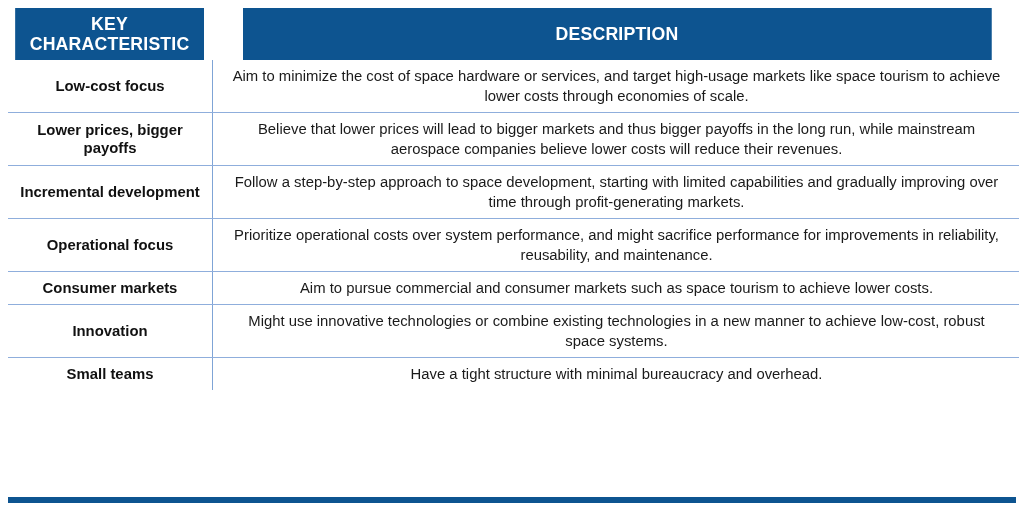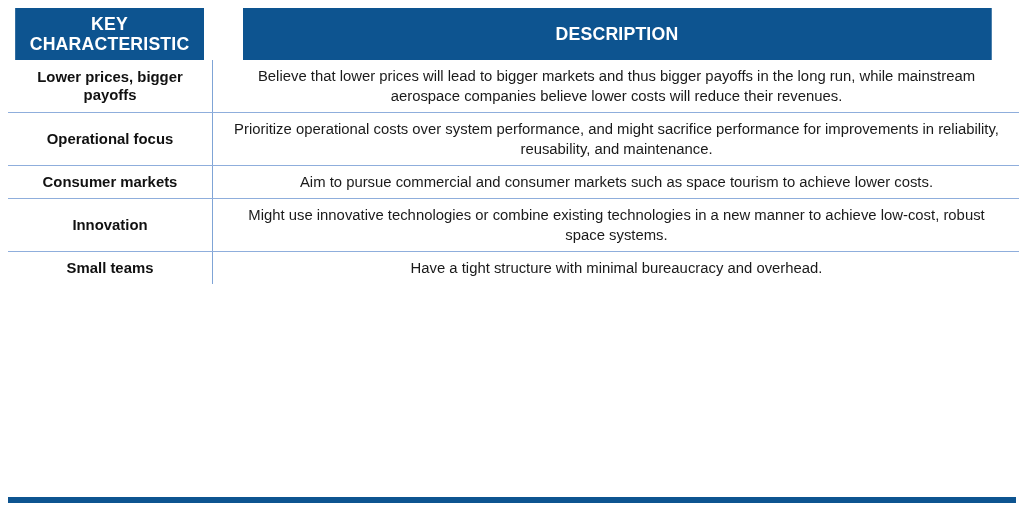--- a/index.html
+++ b/index.html
@@ -110,23 +110,31 @@
       <tr class="header-row">
         <th class="col-key" style="background: rgb(13, 84, 144); color: rgb(255, 255, 255);">
           <span class="hdr-line">KEY</span>
           <span class="hdr-line">CHARACTERISTIC</span>
         </th>
         <th class="col-desc" style="background: rgb(13, 84, 144); color: rgb(255, 255, 255);">DESCRIPTION</th>
       </tr>
     </thead>
     <tbody id="table-body">
 
+    <tr class="data-row">
+          <td class="cell-key" style="border-bottom-color: rgb(143, 174, 220); border-right-color: rgb(127, 164, 214);">Low-cost focus</td>
+          <td class="cell-desc" style="border-bottom-color: rgb(143, 174, 220); color: rgb(26, 26, 26);">Aim to minimize the cost of space hardware or services, and target high-usage markets like space tourism to achieve lower costs through economies of scale.</td>
+        </tr>
         <tr class="data-row">
           <td class="cell-key" style="border-bottom-color: rgb(143, 174, 220); border-right-color: rgb(127, 164, 214);">Lower prices, bigger payoffs</td>
           <td class="cell-desc" style="border-bottom-color: rgb(143, 174, 220); color: rgb(26, 26, 26);">Believe that lower prices will lead to bigger markets and thus bigger payoffs in the long run, while mainstream aerospace companies believe lower costs will reduce their revenues.</td>
+        </tr>
+        <tr class="data-row">
+          <td class="cell-key" style="border-bottom-color: rgb(143, 174, 220); border-right-color: rgb(127, 164, 214);">Incremental development</td>
+          <td class="cell-desc" style="border-bottom-color: rgb(143, 174, 220); color: rgb(26, 26, 26);">Follow a step-by-step approach to space development, starting with limited capabilities and gradually improving over time through profit-generating markets.</td>
         </tr>
         <tr class="data-row">
           <td class="cell-key" style="border-bottom-color: rgb(143, 174, 220); border-right-color: rgb(127, 164, 214);">Operational focus</td>
           <td class="cell-desc" style="border-bottom-color: rgb(143, 174, 220); color: rgb(26, 26, 26);">Prioritize operational costs over system performance, and might sacrifice performance for improvements in reliability, reusability, and maintenance.</td>
         </tr>
         <tr class="data-row">
           <td class="cell-key" style="border-bottom-color: rgb(143, 174, 220); border-right-color: rgb(127, 164, 214);">Consumer markets</td>
           <td class="cell-desc" style="border-bottom-color: rgb(143, 174, 220); color: rgb(26, 26, 26);">Aim to pursue commercial and consumer markets such as space tourism to achieve lower costs.</td>
         </tr>
         <tr class="data-row">

